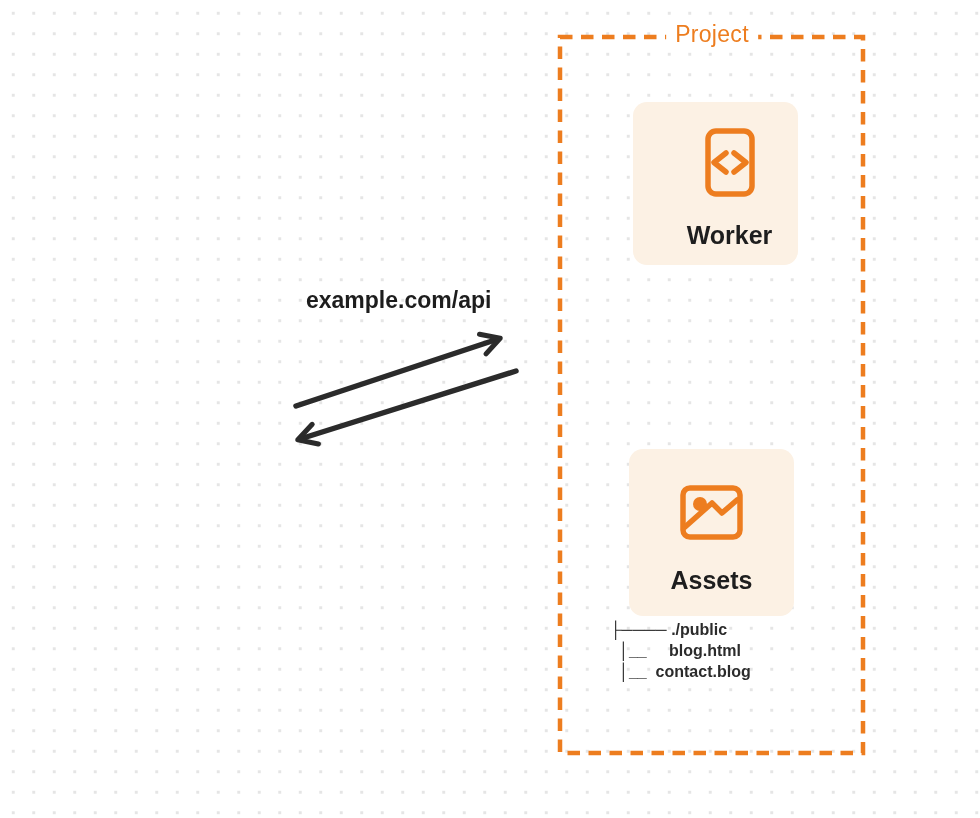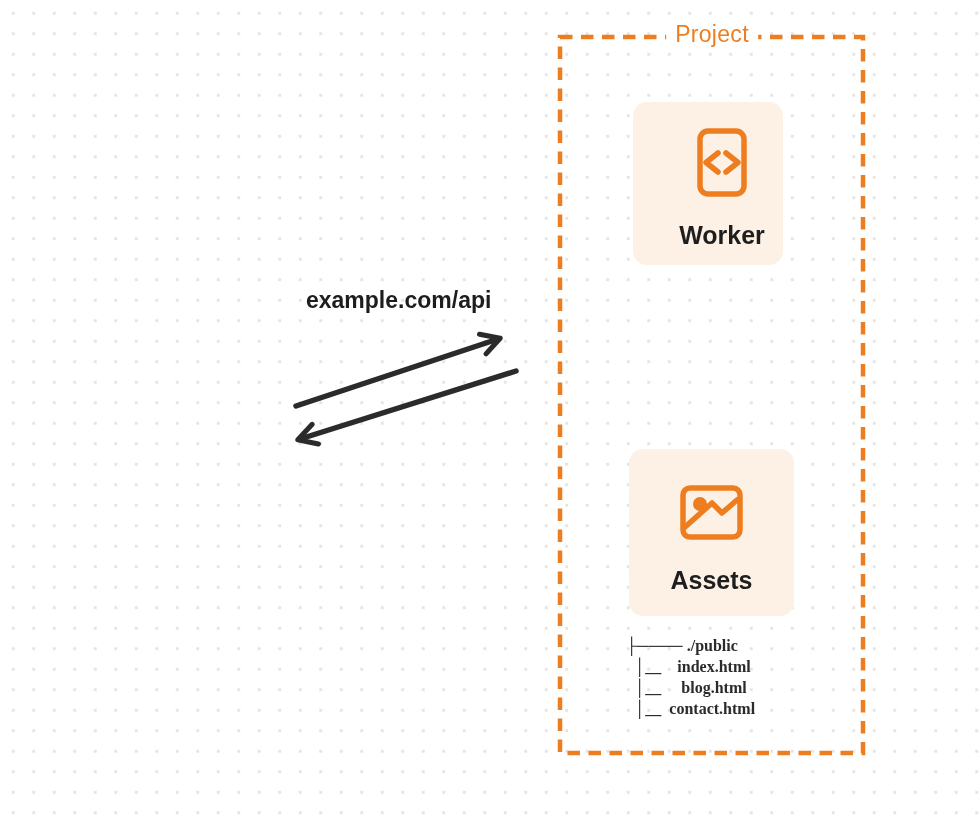--- a/index.html
+++ b/index.html
@@ -34,21 +34,21 @@
 
   
   .card {
     border-radius: 14px;
     background: #fcf1e4;
     display: flex;
     flex-direction: column;
     align-items: center;
     box-sizing: border-box;
   }
-  .card-worker { left: 633px; top: 102px; width: 150px; height: 163px; padding-top: 26px; padding-left: 28px; }
+  .card-worker { left: 633px; top: 102px; width: 165px; height: 163px; padding-top: 26px; padding-left: 28px; }
   .card-worker .card-label { margin-top: 24px; }
   .card-assets { left: 629px; top: 449px; width: 165px; height: 167px; padding-top: 36px; }
   .card-assets .card-label { margin-top: 26px; }
   .card-label {
     font-size: 25px;
     font-weight: 700;
     color: #1e1e1e;
     line-height: 28px;
     white-space: nowrap;
   }
@@ -62,22 +62,22 @@
     display: flex;
     align-items: center;
     justify-content: center;
     box-sizing: border-box;
   }
   .client-box .card-label { font-size: 26px; }
 
   
   .file-tree {
     left: 610px; top: 619px;
-    margin: 16px;
-    font-family: Liberation Serif, serif;
+    margin: 0;
+    font-family: Liberation Sans, sans-serif;
     font-size: 16px;
     font-weight: 600;
     line-height: 21px;
     color: #2b2b2b;
     white-space: pre;
   }
   .file-tree span { display: block; white-space: pre; }
 
   
   .request-label {
@@ -112,21 +112,21 @@
 
   <div class="abs card card-assets">
     <svg width="63" height="55" viewBox="0 0 63 55">
       <rect x="3" y="3" width="57" height="49" rx="7" fill="none" stroke="#ed7d1f" stroke-width="5.5"></rect>
       <circle cx="20" cy="19" r="7" fill="#ed7d1f"></circle>
       <polyline points="5,42 32,18 42,28 57,15" fill="none" stroke="#ed7d1f" stroke-width="5.5" stroke-linecap="round" stroke-linejoin="round"></polyline>
     </svg>
     <div class="card-label">Assets</div>
   </div>
 
-  <pre class="abs file-tree"><span>├──── ./public</span><span>  │__    index.html</span><span>  │__     blog.html</span><span>  │__  contact.html</span></pre>
+  <pre class="abs file-tree"><span>├──── ./public</span><span>  │__     blog.html</span><span>  │__  contact.blog</span></pre>
 
 
   <div class="abs request-label">example.com/api</div>
 
   <svg class="abs arrows-svg" width="980" height="818" viewBox="0 0 980 818">
     <defs>
       <marker id="ah" viewBox="0 0 12 12" refX="9" refY="6" markerWidth="5" markerHeight="5" orient="auto-start-reverse">
         <path d="M2 1.5 L10 6 L2 10.5" fill="none" stroke="#2b2b2b" stroke-width="2.2" stroke-linecap="round" stroke-linejoin="round"></path>
       </marker>
     </defs>

